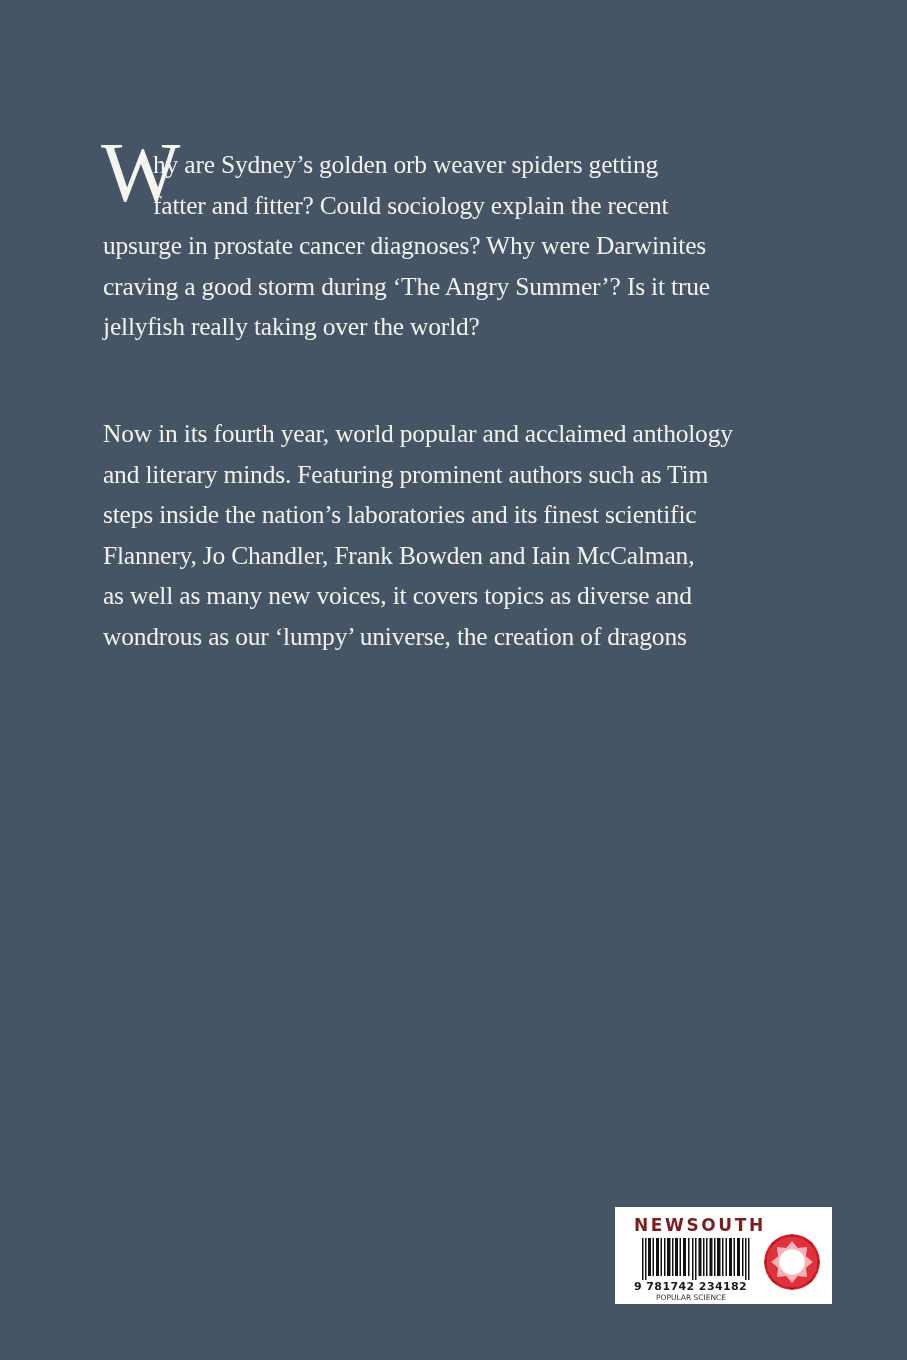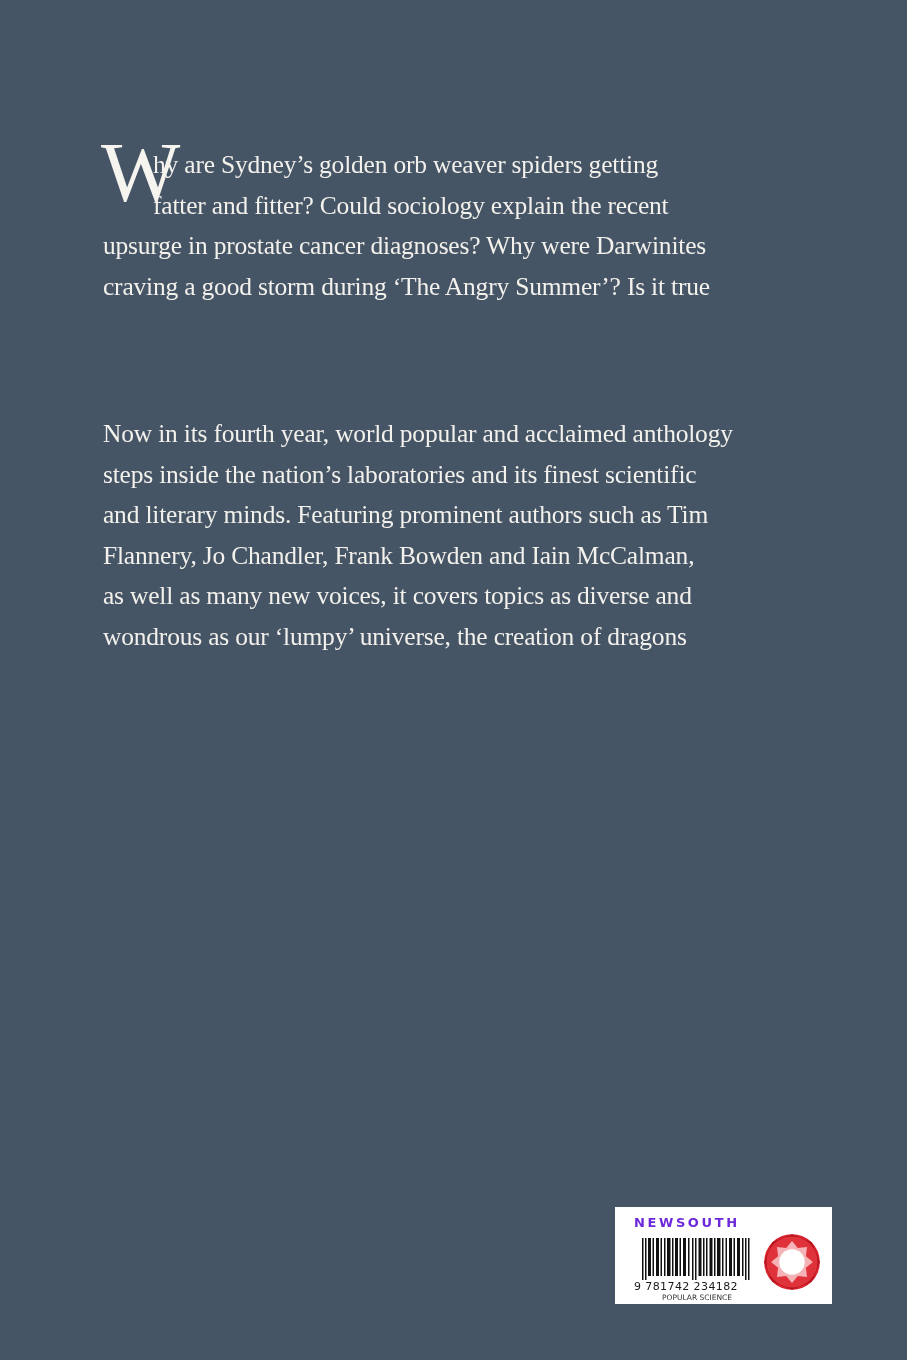--- a/index.html
+++ b/index.html
@@ -37,42 +37,42 @@
     position: absolute;
     left: 615px; top: 1207px;
     width: 217px; height: 97px;
     background: #ffffff;
   }
   .publisher {
     position: absolute;
     left: 19px; top: 8px;
     font-family: "DejaVu Sans", sans-serif;
     font-weight: bold;
-    font-size: 13px;
+    font-size: 17px;
     letter-spacing: 2.6px;
-    color: #6d28d9;
+    color: #7f1d1d;
   }
   .bars {
     position: absolute;
     left: 27px; top: 31px;
     width: 108px; height: 42px;
   }
   .isbn {
     position: absolute;
     left: 19px; top: 73px;
     font-family: "DejaVu Sans", sans-serif;
-    font-weight: normal;
+    font-weight: bold;
     font-size: 11px;
     letter-spacing: 0.4px;
     color: #1b1b1b;
     white-space: nowrap;
   }
   .category {
     position: absolute;
-    left: 47px; top: 86px;
+    left: 41px; top: 86px;
     font-family: "DejaVu Sans", sans-serif;
     font-size: 7.5px;
     color: #333;
     white-space: nowrap;
   }
   .logo {
     position: absolute;
     left: 148px; top: 26px;
     width: 58px; height: 58px;
   }
@@ -80,26 +80,27 @@
 </head>
 <body>
 
 <div class="dropcap">W</div>
 
 <div class="blurb" id="para1">
   <span class="line indent">hy are Sydney’s golden orb weaver spiders getting</span>
   <span class="line indent">fatter and fitter? Could sociology explain the recent</span>
   <span class="line">upsurge in prostate cancer diagnoses? Why were Darwinites</span>
   <span class="line">craving a good storm during ‘The Angry Summer’? Is it true</span>
+  <span class="line">jellyfish really taking over the world?</span>
 </div>
 
 <div class="blurb" id="para2">
   <span class="line">Now in its fourth year, world popular and acclaimed anthology</span>
+  <span class="line">and literary minds. Featuring prominent authors such as Tim</span>
   <span class="line">steps inside the nation’s laboratories and its finest scientific</span>
-  <span class="line">and literary minds. Featuring prominent authors such as Tim</span>
   <span class="line">Flannery, Jo Chandler, Frank Bowden and Iain McCalman,</span>
   <span class="line">as well as many new voices, it covers topics as diverse and</span>
   <span class="line">wondrous as our ‘lumpy’ universe, the creation of dragons</span>
 </div>
 
 <div class="barcode-box">
   <div class="publisher">NEWSOUTH</div>
   <svg class="bars" viewBox="0 0 108 42" preserveAspectRatio="none">
     <g fill="#111">
       <rect x="0" y="0" width="1.5" height="42"></rect>

